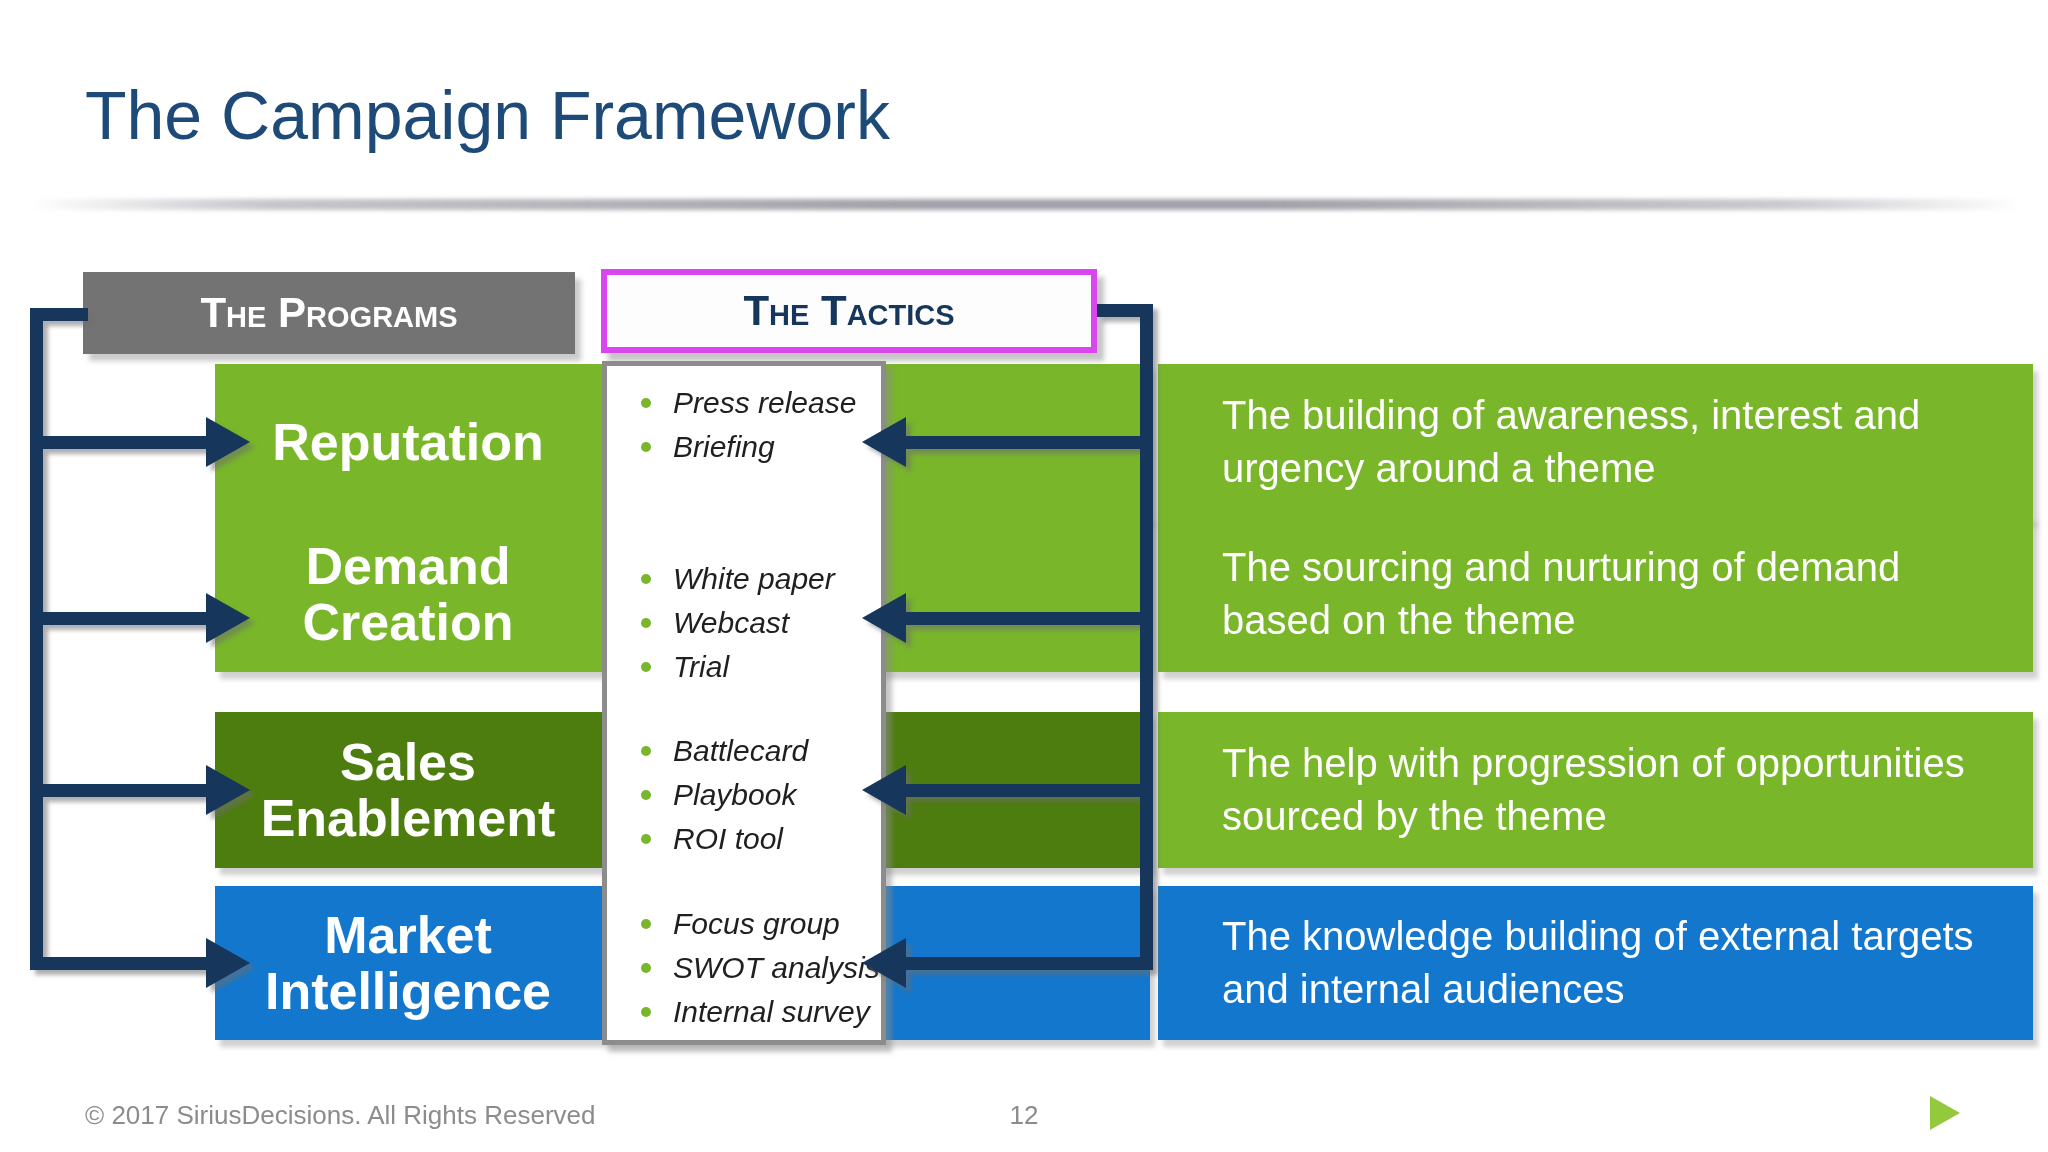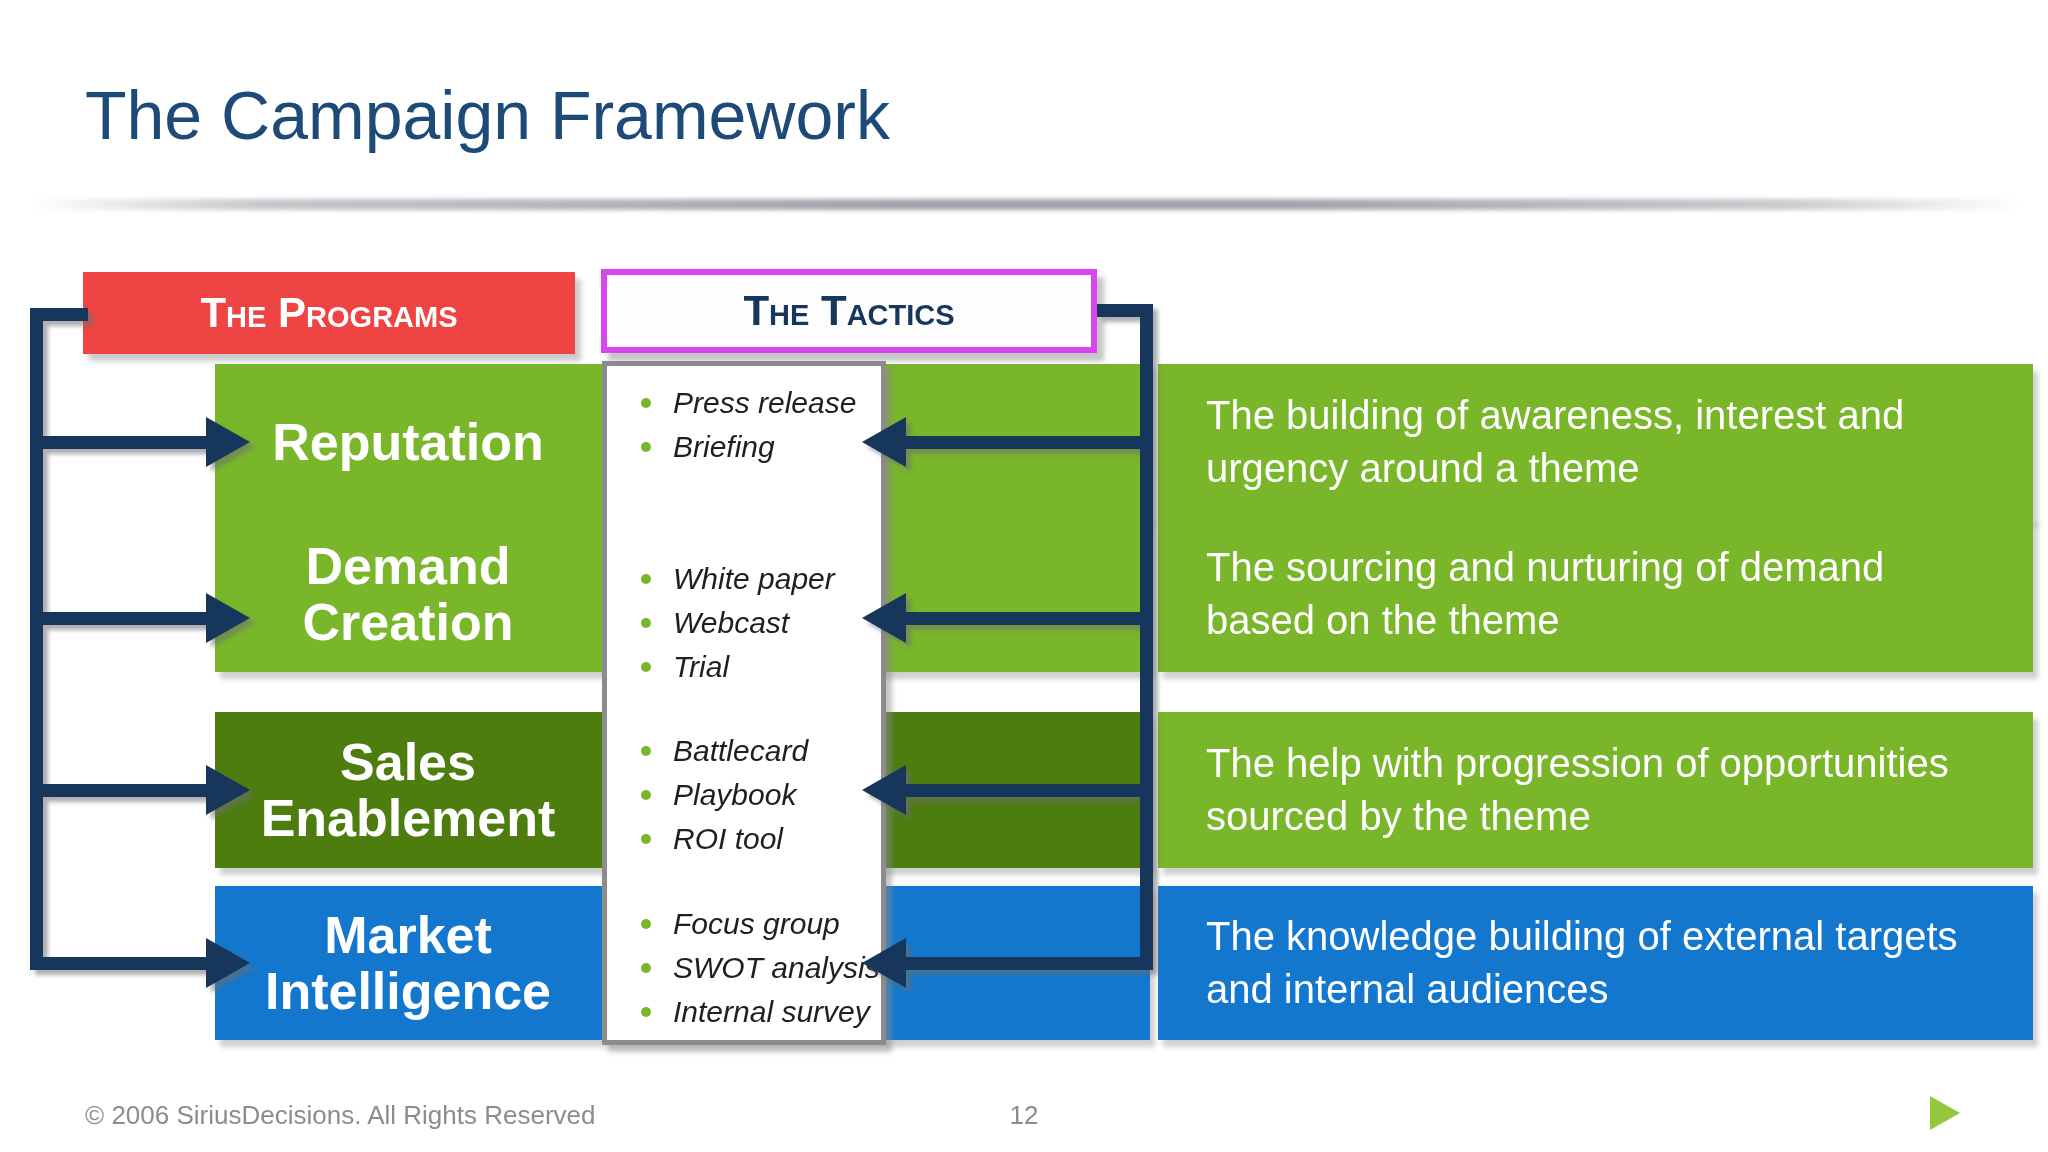--- a/index.html
+++ b/index.html
@@ -19,21 +19,21 @@
   }
   .title-divider{
     position:absolute;left:30px;top:199px;width:1992px;height:11px;
     background:linear-gradient(to right, rgba(160,160,170,0) 0%, rgba(150,150,160,.55) 12%, rgba(130,130,140,.75) 45%, rgba(130,130,140,.75) 62%, rgba(150,150,160,.5) 88%, rgba(160,160,170,0) 100%);
     border-radius:5px;filter:blur(2px);
   }
 
   
   .programs-header{
     position:absolute;left:83px;top:272px;width:492px;height:82px;
-    background:#ef4444;color:#ffffff;
+    background:#737373;color:#ffffff;
     display:flex;align-items:center;justify-content:center;
     font-weight:bold;font-size:42px;font-variant:small-caps;
     box-shadow:6px 7px 5px rgba(140,140,140,.45);
   }
   .tactics-header{
     position:absolute;left:601px;top:269px;width:496px;height:84px;
     background:#fdfdfd;border:6px solid #d946ef;box-sizing:border-box;
     color:#16365c;display:flex;align-items:center;justify-content:center;
     font-weight:bold;font-size:42px;font-variant:small-caps;
     box-shadow:7px 8px 5px rgba(140,140,140,.5);
@@ -53,21 +53,21 @@
 
   .program-label{
     position:absolute;left:0;top:0;width:386px;height:100%;
     display:flex;align-items:center;justify-content:center;text-align:center;
     color:#ffffff;font-weight:bold;font-size:52px;line-height:1.08;
     white-space:pre-line;
   }
   .description{
     position:absolute;inset:0;
     display:flex;align-items:center;
-    padding-left:48px;padding-right:30px;
+    padding-left:64px;padding-right:30px;
     color:#ffffff;font-size:40px;line-height:1.32;
   }
 
   
   .tactics-panel{
     position:absolute;left:602px;top:361px;width:284px;height:684px;
     background:#ffffff;border:5px solid #8c8c8c;box-sizing:border-box;
     box-shadow:6px 7px 5px rgba(140,140,140,.5);
     z-index:2;
   }
@@ -237,19 +237,19 @@
     <div class="navy-line" style="left:902px;top:436px;width:251px;height:13px;"></div>
     <div class="arrow-left" style="left:862px;top:417px;"></div>
     <div class="navy-line" style="left:902px;top:612px;width:251px;height:13px;"></div>
     <div class="arrow-left" style="left:862px;top:593px;"></div>
     <div class="navy-line" style="left:902px;top:784px;width:251px;height:13px;"></div>
     <div class="arrow-left" style="left:862px;top:765px;"></div>
     <div class="navy-line" style="left:902px;top:957px;width:251px;height:13px;"></div>
     <div class="arrow-left" style="left:862px;top:938px;"></div>
   </div>
 
-  <div class="footer-copyright">© 2006 SiriusDecisions. All Rights Reserved</div>
+  <div class="footer-copyright">© 2017 SiriusDecisions. All Rights Reserved</div>
   <div class="page-number">12</div>
   <div class="logo">
     <span class="logo-arrow"></span>
   </div>
 
 </div>
 
 </body></html>

